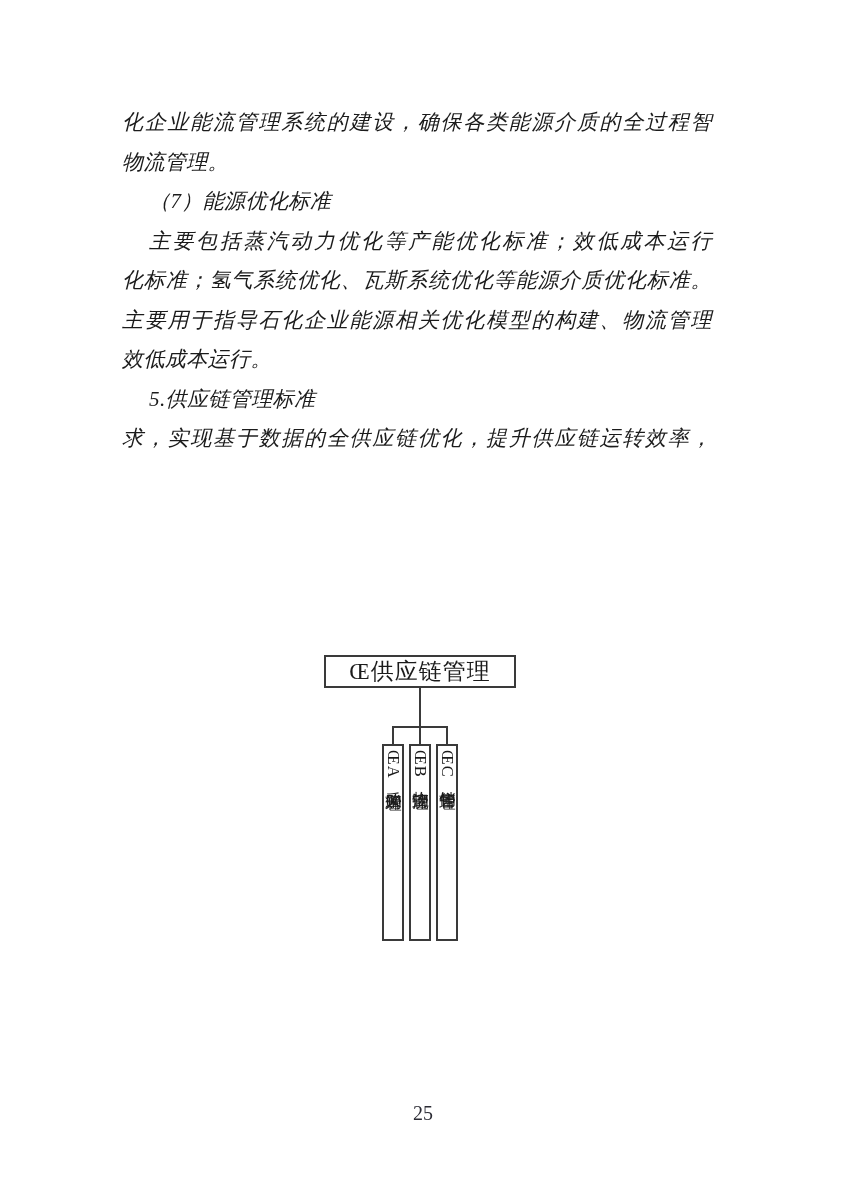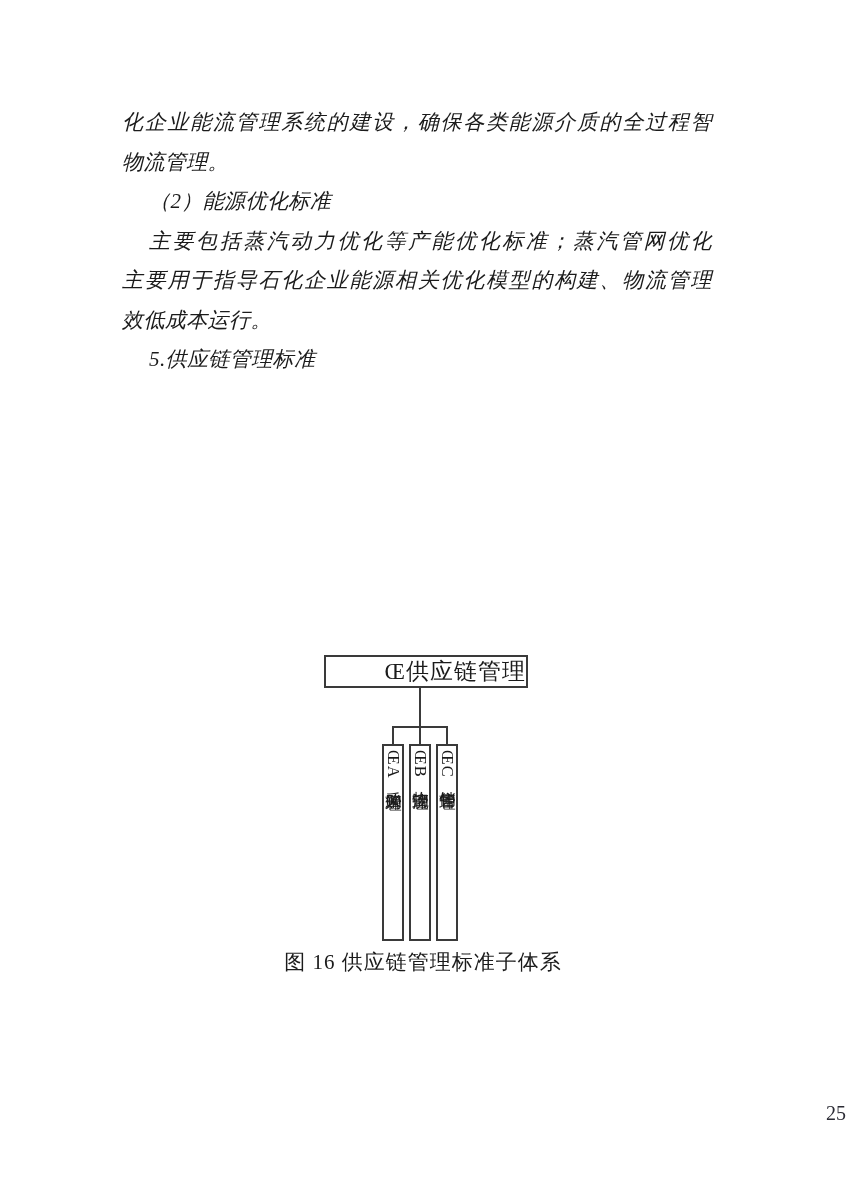--- a/index.html
+++ b/index.html
@@ -46,25 +46,24 @@
     position: absolute;
     background: #3a3a3a;
   }
   #root-box {
     position: absolute;
     left: 324px;
     top: 655px;
     width: 188px;
     height: 29px;
     border: 2px solid #3a3a3a;
-    text-align: right;
+    text-align: center;
     font-size: 23px;
     line-height: 29px;
     letter-spacing: 1px;
-    padding-left: 12px;
   }
   .child-box {
     position: absolute;
     top: 744px;
     width: 18px;
     height: 189px;
     border: 2px solid #3a3a3a;
     display: flex;
     justify-content: center;
     padding-top: 4px;
@@ -89,55 +88,56 @@
     width: 100%;
     text-align: center;
     font-size: 21px;
     letter-spacing: 1px;
   }
   #page-number {
     position: absolute;
     left: 0;
     top: 1102px;
     width: 100%;
-    text-align: right;
+    text-align: center;
     font-size: 20px;
     color: #2a2a33;
   }
 </style>
 </head>
 <body>
 
 <div id="page">
 
   <div id="text-block">
     <div class="ln j">化企业能流管理系统的建设，确保各类能源介质的全过程智</div>
     <div class="ln">物流管理。</div>
-    <div class="ln indent">（2）能源优化标准</div>
-    <div class="ln j indent">主要包括蒸汽动力优化等产能优化标准；蒸汽管网优化</div>
+    <div class="ln indent">（7）能源优化标准</div>
+    <div class="ln j indent">主要包括蒸汽动力优化等产能优化标准；效低成本运行</div>
+    <div class="ln j">化标准；氢气系统优化、瓦斯系统优化等能源介质优化标准。</div>
     <div class="ln j">主要用于指导石化企业能源相关优化模型的构建、物流管理</div>
     <div class="ln">效低成本运行。</div>
     <div class="ln indent">5.供应链管理标准</div>
+    <div class="ln j">求，实现基于数据的全供应链优化，提升供应链运转效率，</div>
   </div>
 
   <div id="root-box">Œ供应链管理</div>
 
   <div class="connector" style="left:419px; top:686px; width:2px;  height:41px;"></div>
   <div class="connector" style="left:392px; top:726px; width:56px; height:2px;"></div>
   <div class="connector" style="left:392px; top:726px; width:2px;  height:19px;"></div>
   <div class="connector" style="left:419px; top:726px; width:2px;  height:19px;"></div>
   <div class="connector" style="left:446px; top:726px; width:2px;  height:19px;"></div>
 
   <div id="child-box-1" class="child-box">
     <span class="vtext">ŒA采购管理</span>
   </div>
   <div id="child-box-2" class="child-box">
     <span class="vtext">ŒB物流管理</span>
   </div>
   <div id="child-box-3" class="child-box">
     <span class="vtext">ŒC销售管理</span>
   </div>
 
-  <div id="figure-caption">图 16 供应链管理标准子体系</div>
 
   <div id="page-number">25</div>
 
 </div>
 
 </body></html>

